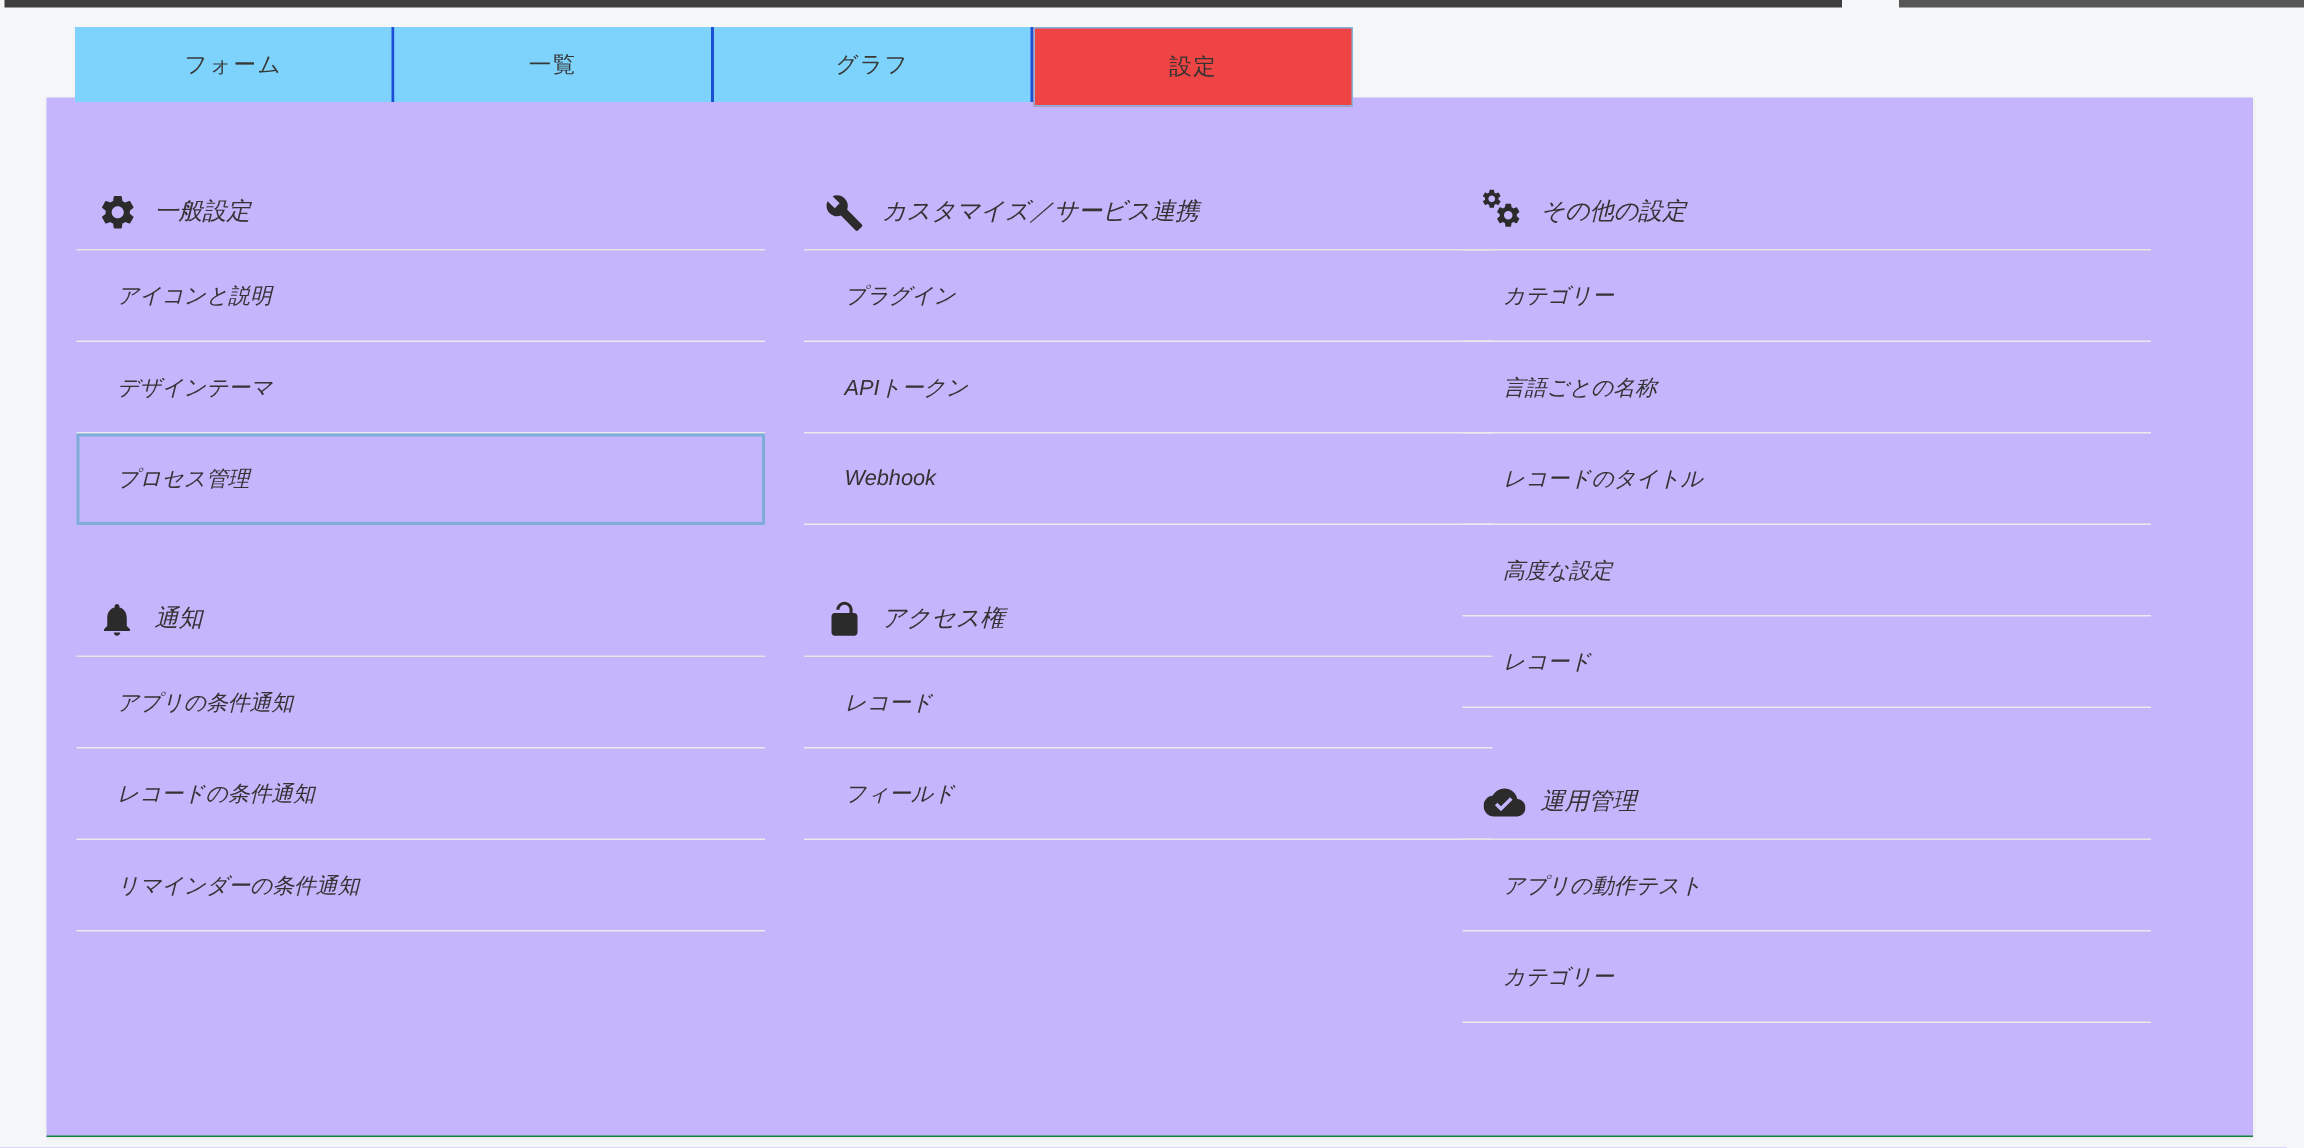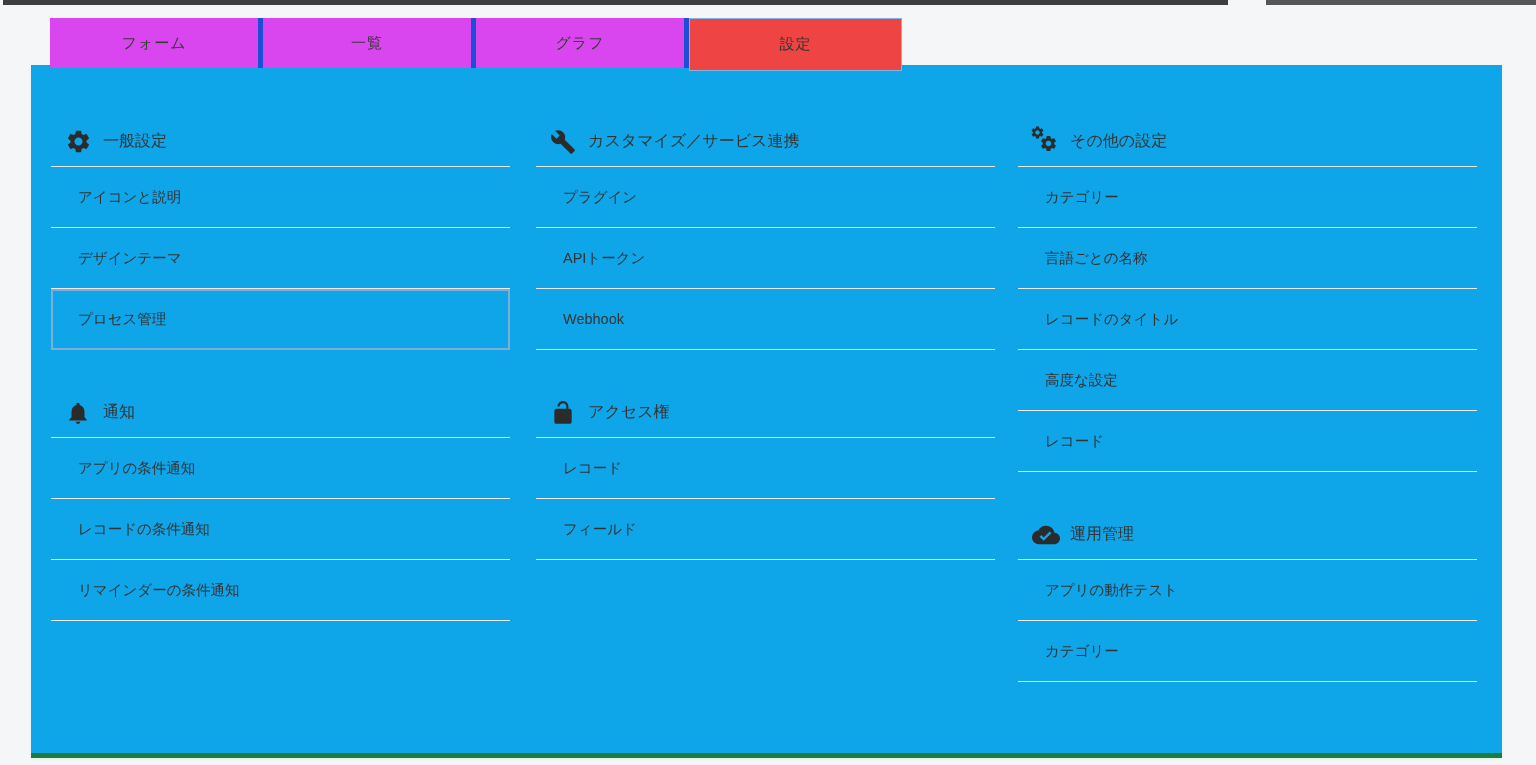--- a/index.html
+++ b/index.html
@@ -12,46 +12,47 @@
   }
   
   .top-strip { position:absolute; top:0; left:0; width:1536px; height:5px; }
   .top-strip .seg-left  { position:absolute; left:3px;  width:1225px; height:5px; background:#3e3e3e; }
   .top-strip .seg-right { position:absolute; left:1266px; right:0;     height:5px; background:#565656; }
 
   
   .tabs { position:absolute; top:18px; left:50px; display:flex; z-index:5; }
   .tab {
     width:213px; height:50px;
-    background:#d946ef;
+    background:#7dd3fc;
     display:flex; align-items:center; justify-content:center;
     font-size:15px; color:#383838; letter-spacing:1px;
-    border-right:5px solid #1d4ed8;
+    border-right:2px solid #1d4ed8;
     cursor:pointer;
   }
   .tab:last-child { border-right:none; }
   .tab.active {
     background:#ef4444;
     border:1px solid #85b3e0;
     height:53px;
     color:#333;
   }
 
   
   .panel {
     position:absolute; top:65px; left:31px;
     width:1471px; height:693px;
-    background:#0ea5e9;
-    border-bottom:5px solid #15803d;
+    background:#c4b5fd;
+    border-bottom:1px solid #15803d;
     box-shadow:0 1px 3px rgba(0,0,0,0.06);
+    font-style:italic;
   }
   .col { position:absolute; top:0; width:459px; }
   .col-1 { left:20px; }
   .col-2 { left:505px; }
-  .col-3 { left:987px; }
+  .col-3 { left:944px; }
   .col .section:first-child { padding-top:52px; }
   .section { margin-top:0; }
   .section + .section { margin-top:38px; }
 
   .section-header {
     height:50px;
     display:flex; align-items:center;
     padding-left:14px;
     border-bottom:1px solid #e5e5e5;
   }

